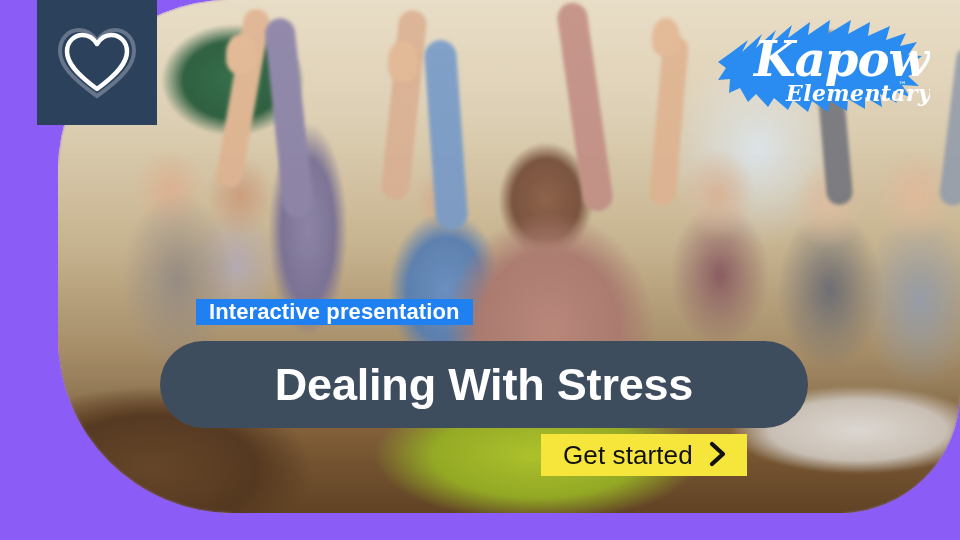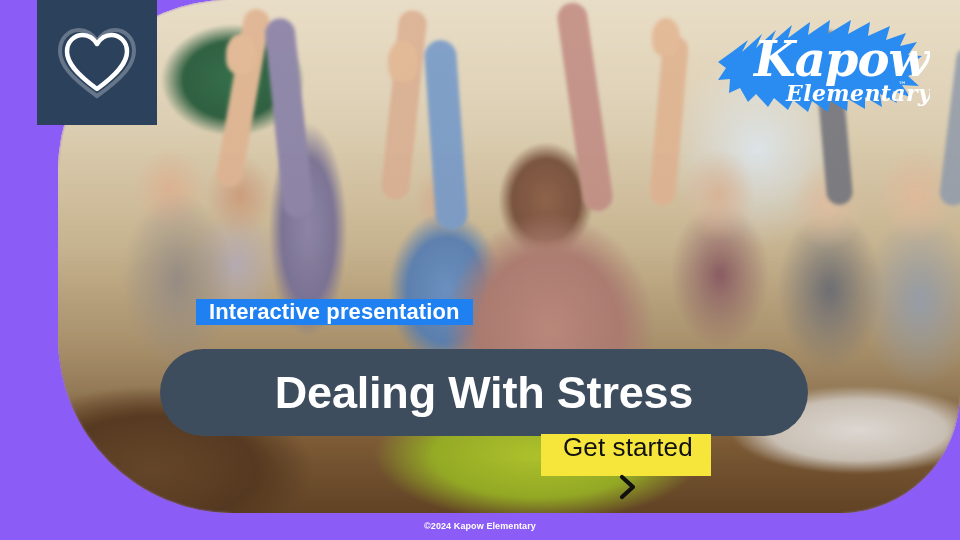--- a/index.html
+++ b/index.html
@@ -155,21 +155,20 @@
     left: 160px;
     top: 341px;
     width: 648px;
     height: 87px;
     background: #3e4d5e;
     border-radius: 46px;
     display: flex;
     align-items: center;
     justify-content: center;
     z-index: 5;
-    margin-top: 8px;
   }
   .title-pill h1 {
     margin: 0;
     color: #ffffff;
     font-size: 45px;
     font-weight: 700;
     letter-spacing: -0.2px;
     line-height: 1;
   }
 
@@ -181,21 +180,20 @@
     height: 42px;
     padding: 0 18px 0 22px;
     background: #f6e63c;
     display: flex;
     align-items: center;
     gap: 14px;
     z-index: 6;
     cursor: pointer;
     border: none;
     font-family: inherit;
-    flex-direction: column;
   }
   .cta .cta-label {
     color: #111111;
     font-size: 26px;
     font-weight: 400;
     line-height: 1;
     letter-spacing: 0.1px;
   }
   .cta .chev { display: block; }
 
@@ -271,17 +269,14 @@
 
   <button class="cta">
     <span class="cta-label">Get started</span>
     <span class="chev">
       <svg width="22" height="26" viewBox="0 0 22 26" aria-hidden="true">
         <path d="M5 3 L16 13 L5 23" fill="none" stroke="#111111" stroke-width="4.2" stroke-linecap="round" stroke-linejoin="round"></path>
       </svg>
     </span>
   </button>
 
-  <div class="footer">
-    <span>©2024 Kapow Elementary</span>
-  </div>
 
 </div>
 
 </body></html>

